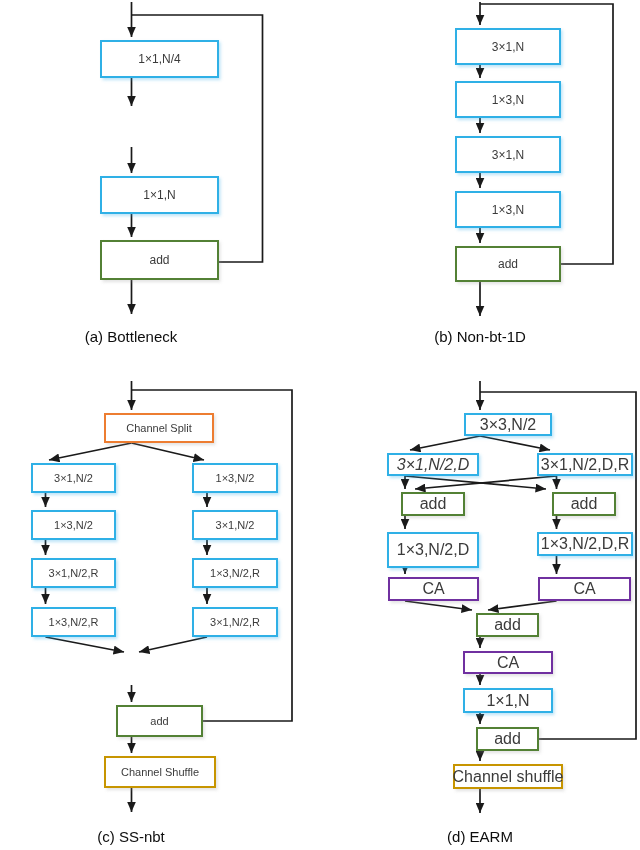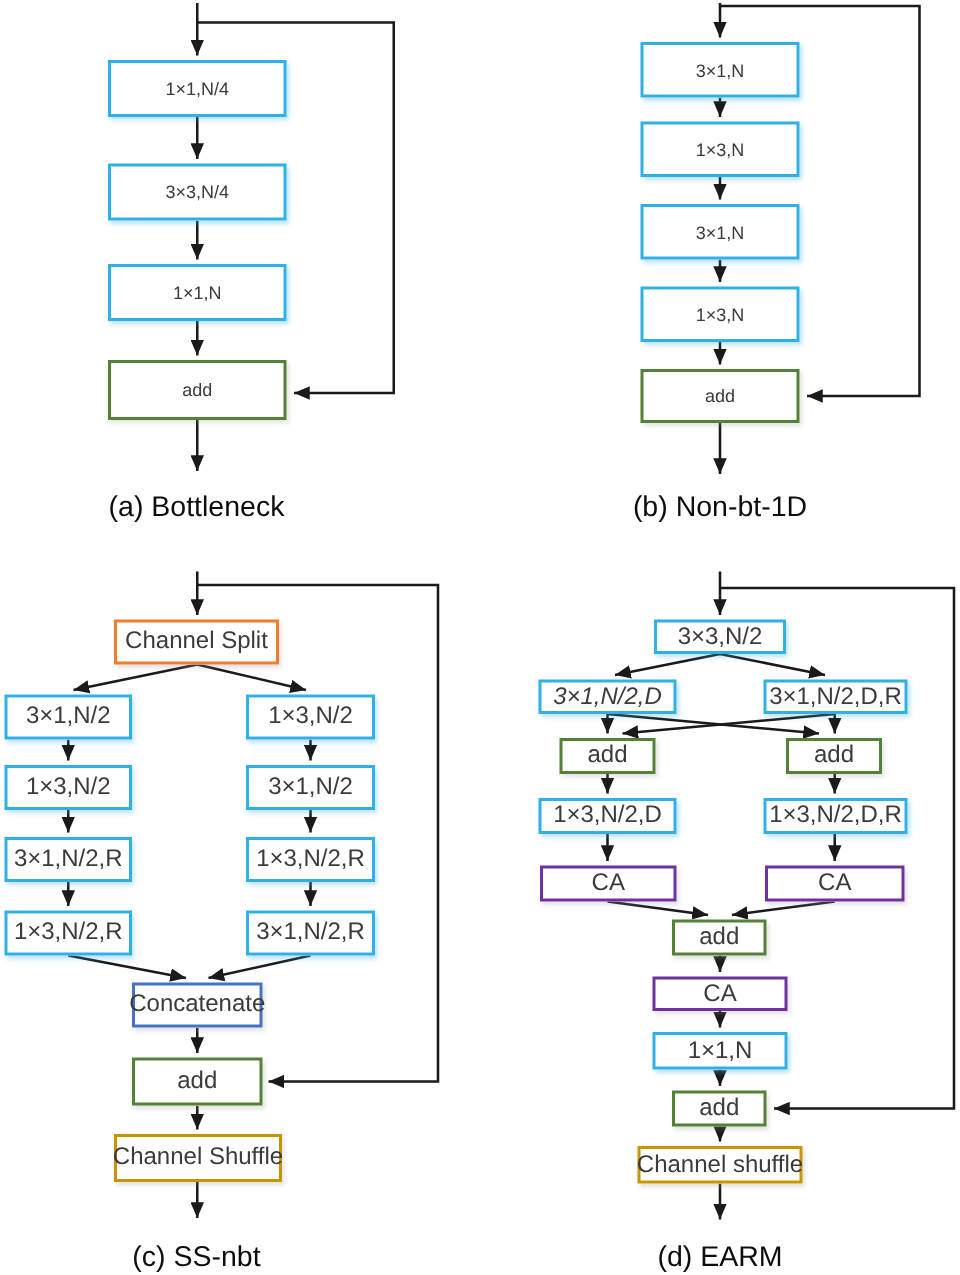--- a/index.html
+++ b/index.html
@@ -4,29 +4,29 @@
 <style>
   html,body{margin:0;padding:0;background:#ffffff;}
   .canvas{
     position:relative;width:640px;height:850px;background:#ffffff;
     font-family:"Liberation Sans", sans-serif;overflow:hidden;
   }
   .arrows{position:absolute;left:0;top:0;width:640px;height:850px;}
   .node{
     position:absolute;box-sizing:border-box;background:#ffffff;
     border:2px solid #888;display:flex;align-items:center;justify-content:center;
-    color:#3b3b3b;white-space:nowrap;z-index:2;
+    color:#3b3b3b;white-space:nowrap;z-index:2;margin-left:28px;
   }
   .pab{font-size:12px;}
-  .pc{font-size:16px;}
+  .pc{font-size:11px;}
   .pd{font-size:16px;}
   .conv{box-shadow:1.5px 2px 3px rgba(61,176,232,0.35);}
   .add,.split,.concat,.shuffle,.ca{box-shadow:1.5px 2px 3px rgba(150,150,150,0.28);}
   .caption{
-    position:absolute;width:200px;text-align:center;font-size:19px;color:#0d0d0d;z-index:2;
+    position:absolute;width:200px;text-align:center;font-size:15px;color:#0d0d0d;z-index:2;
   }
 </style>
 </head>
 <body>
 
 <div class="canvas">
 
   <svg class="arrows" viewBox="0 0 640 850" fill="none" stroke="#1a1a1a" stroke-width="1.7">
     <defs>
       <marker id="arr" markerUnits="userSpaceOnUse" markerWidth="11" markerHeight="9" refX="10.5" refY="4.5" orient="auto">
@@ -88,52 +88,50 @@
       <path d="M556.5,601 L488,610" marker-end="url(#arr)"></path>
       <path d="M480,637 V648" marker-end="url(#arr)"></path>
       <path d="M480,674 V685" marker-end="url(#arr)"></path>
       <path d="M480,713 V724" marker-end="url(#arr)"></path>
       <path d="M480,751 V761" marker-end="url(#arr)"></path>
       <path d="M480,789 V813" marker-end="url(#arr)"></path>
     </g>
   </svg>
 
   <div class="node conv pab" style="left: 72px; top: 40px; width: 119px; height: 38px; border-color: rgb(47, 176, 230);">1×1,N/4</div>
-  <div class="node conv pab" style="left: 72px; top: 109px; width: 119px; height: 38px; border-color: rgb(47, 176, 230);">3×3,N/4</div>
   <div class="node conv pab" style="left: 72px; top: 176px; width: 119px; height: 38px; border-color: rgb(47, 176, 230);">1×1,N</div>
   <div class="node add pab" style="left: 72px; top: 240px; width: 119px; height: 40px; border-color: rgb(83, 129, 53);">add</div>
   <div class="caption" style="left:31px;top:328px">(a) Bottleneck</div>
 
   <div class="node conv pab" style="left: 427px; top: 28px; width: 106px; height: 37px; border-color: rgb(47, 176, 230);">3×1,N</div>
   <div class="node conv pab" style="left: 427px; top: 81px; width: 106px; height: 37px; border-color: rgb(47, 176, 230);">1×3,N</div>
   <div class="node conv pab" style="left: 427px; top: 136px; width: 106px; height: 37px; border-color: rgb(47, 176, 230);">3×1,N</div>
   <div class="node conv pab" style="left: 427px; top: 191px; width: 106px; height: 37px; border-color: rgb(47, 176, 230);">1×3,N</div>
   <div class="node add pab" style="left: 427px; top: 246px; width: 106px; height: 36px; border-color: rgb(83, 129, 53);">add</div>
   <div class="caption" style="left:380px;top:328px">(b) Non-bt-1D</div>
 
   <div class="node split pc" style="left: 76px; top: 413px; width: 110px; height: 30px; border-color: rgb(237, 125, 49);">Channel Split</div>
   <div class="node conv pc" style="left: 3px; top: 463px; width: 85px; height: 30px; border-color: rgb(47, 176, 230);">3×1,N/2</div>
   <div class="node conv pc" style="left: 3px; top: 510px; width: 85px; height: 30px; border-color: rgb(47, 176, 230);">1×3,N/2</div>
   <div class="node conv pc" style="left: 3px; top: 558px; width: 85px; height: 30px; border-color: rgb(47, 176, 230);">3×1,N/2,R</div>
   <div class="node conv pc" style="left: 3px; top: 607px; width: 85px; height: 30px; border-color: rgb(47, 176, 230);">1×3,N/2,R</div>
   <div class="node conv pc" style="left: 164px; top: 463px; width: 86px; height: 30px; border-color: rgb(47, 176, 230);">1×3,N/2</div>
   <div class="node conv pc" style="left: 164px; top: 510px; width: 86px; height: 30px; border-color: rgb(47, 176, 230);">3×1,N/2</div>
   <div class="node conv pc" style="left: 164px; top: 558px; width: 86px; height: 30px; border-color: rgb(47, 176, 230);">1×3,N/2,R</div>
   <div class="node conv pc" style="left: 164px; top: 607px; width: 86px; height: 30px; border-color: rgb(47, 176, 230);">3×1,N/2,R</div>
-  <div class="node concat pc" style="left: 88px; top: 655px; width: 87px; height: 30px; border-color: rgb(68, 114, 196);">Concatenate</div>
   <div class="node add pc" style="left: 88px; top: 705px; width: 87px; height: 32px; border-color: rgb(83, 129, 53);">add</div>
   <div class="node shuffle pc" style="left: 76px; top: 756px; width: 112px; height: 32px; border-color: rgb(199, 149, 0);">Channel Shuffle</div>
   <div class="caption" style="left:31px;top:828px">(c) SS-nbt</div>
 
   <div class="node conv pd" style="left: 436px; top: 413px; width: 88px; height: 23px; border-color: rgb(47, 176, 230);">3×3,N/2</div>
   <div class="node conv pd" style="left: 359px; top: 453px; width: 92px; height: 23px; border-color: rgb(47, 176, 230); font-style: italic;">3×1,N/2,D</div>
   <div class="node conv pd" style="left: 509px; top: 453px; width: 96px; height: 23px; border-color: rgb(47, 176, 230);">3×1,N/2,D,R</div>
   <div class="node add pd" style="left: 373px; top: 492px; width: 64px; height: 24px; border-color: rgb(83, 129, 53);">add</div>
   <div class="node add pd" style="left: 524px; top: 492px; width: 64px; height: 24px; border-color: rgb(83, 129, 53);">add</div>
-  <div class="node conv pd" style="left: 359px; top: 532px; width: 92px; height: 24px; border-color: rgb(47, 176, 230);">1×3,N/2,D</div>
+  <div class="node conv pd" style="left: 359px; top: 532px; width: 92px; height: 36px; border-color: rgb(47, 176, 230);">1×3,N/2,D</div>
   <div class="node conv pd" style="left: 509px; top: 532px; width: 96px; height: 24px; border-color: rgb(47, 176, 230); text-align: right;">1×3,N/2,D,R</div>
   <div class="node ca pd" style="left: 360px; top: 577px; width: 91px; height: 24px; border-color: rgb(112, 48, 160);">CA</div>
   <div class="node ca pd" style="left: 510px; top: 577px; width: 93px; height: 24px; border-color: rgb(112, 48, 160);">CA</div>
   <div class="node add pd" style="left: 448px; top: 613px; width: 63px; height: 24px; border-color: rgb(83, 129, 53);">add</div>
   <div class="node ca pd" style="left: 435px; top: 651px; width: 90px; height: 23px; border-color: rgb(112, 48, 160);">CA</div>
   <div class="node conv pd" style="left: 435px; top: 688px; width: 90px; height: 25px; border-color: rgb(47, 176, 230);">1×1,N</div>
   <div class="node add pd" style="left: 448px; top: 727px; width: 63px; height: 24px; border-color: rgb(83, 129, 53);">add</div>
   <div class="node shuffle pd" style="left: 425px; top: 764px; width: 110px; height: 25px; border-color: rgb(199, 149, 0);">Channel shuffle</div>
   <div class="caption" style="left:380px;top:828px">(d) EARM</div>
 

